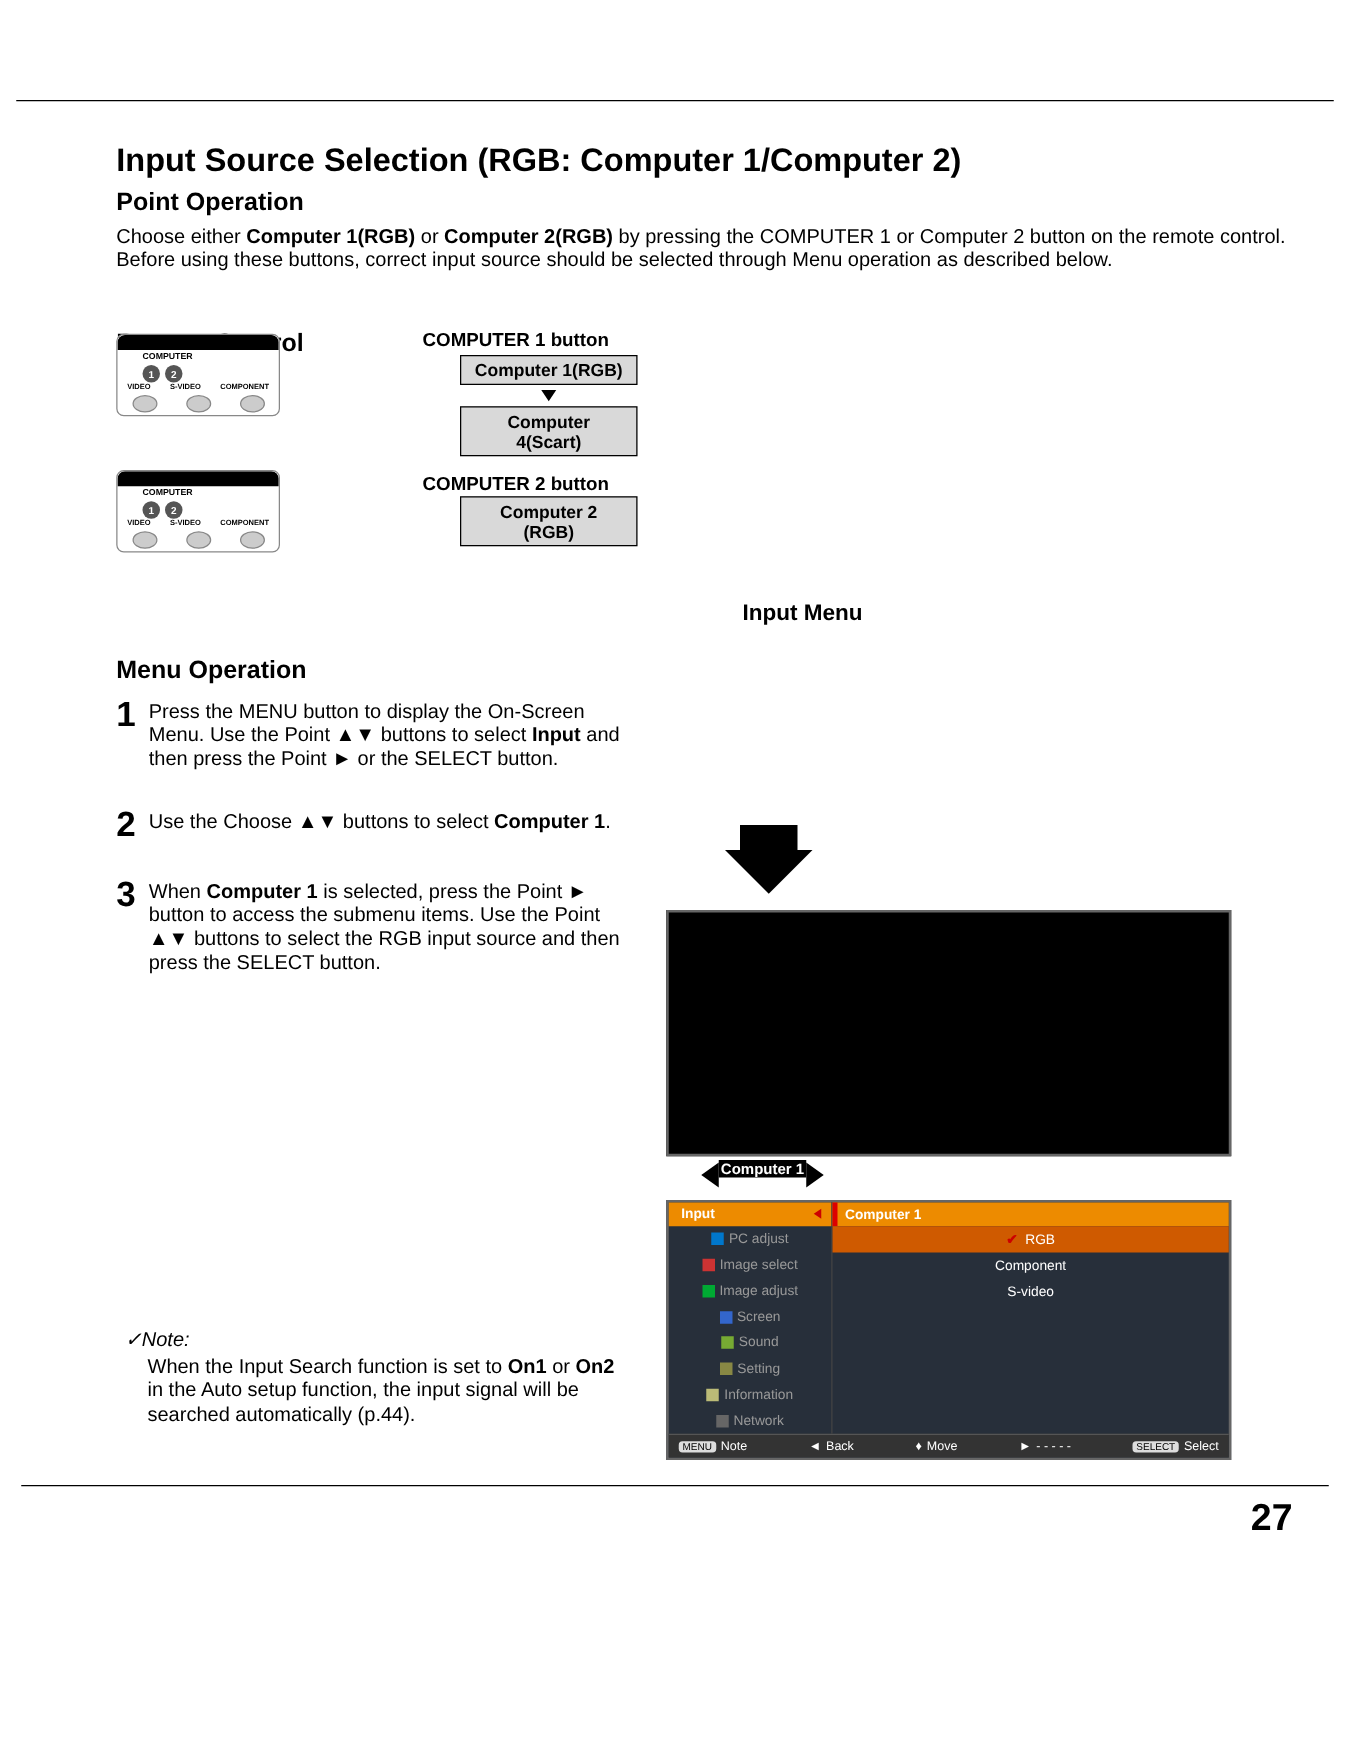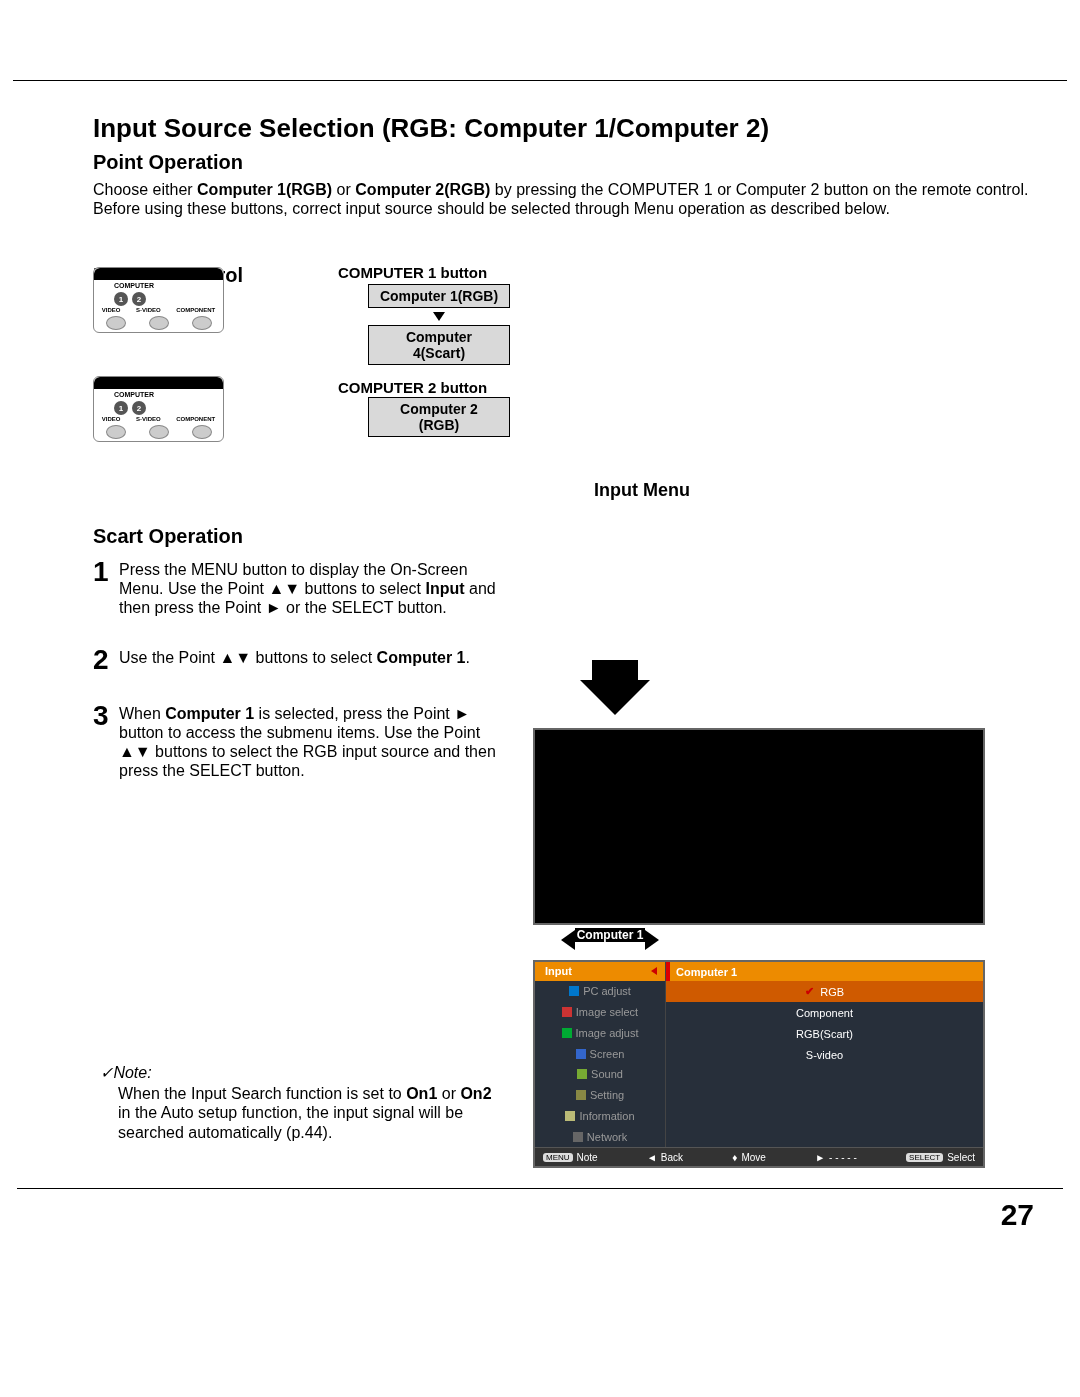--- a/index.html
+++ b/index.html
@@ -292,32 +292,32 @@
     </div>
     <div class="callout-label c2">COMPUTER 2 button</div>
     <div class="stack2">
       <div class="pillbox">Computer 2 (RGB)</div>
     </div>
   </div>
 
   <div class="input-menu-title">Input Menu</div>
 
   <div class="menu-op">
-    <div class="h3">Scart Operation</div>
+    <div class="h3">Menu Operation</div>
     <div class="steps">
       <div class="step">
         <div class="step-num">1</div>
         <div class="step-text">
           <span>Press the MENU button to display the On-Screen Menu. Use the Point ▲▼ buttons to select </span><b>Input</b><span> and then press the Point ► or the SELECT button.</span>
         </div>
       </div>
       <div class="step">
         <div class="step-num">2</div>
         <div class="step-text">
-          <span>Use the Point ▲▼ buttons to select </span><b>Computer 1</b><span>.</span>
+          <span>Use the Choose ▲▼ buttons to select </span><b>Computer 1</b><span>.</span>
         </div>
       </div>
       <div class="step">
         <div class="step-num">3</div>
         <div class="step-text">
           <span>When </span><b>Computer 1</b><span> is selected, press the Point ► button to access the submenu items. Use the Point ▲▼ buttons to select the RGB input source and then press the SELECT button.</span>
         </div>
       </div>
     </div>
   </div>
@@ -371,23 +371,20 @@
           </div>
       </div>
       <div class="ms2-right">
         <div class="ms2-hdr-r">Computer 1</div>
         <div class="ms2-item sel">
             <span class="chk">✔</span>
             <span>RGB</span>
           </div>
         <div class="ms2-item" style="color:#fff">
             <span>Component</span>
-          </div>
-        <div class="ms2-item" style="color:#fff">
-            <span>RGB(Scart)</span>
           </div>
         <div class="ms2-item" style="color:#fff">
             <span>S-video</span>
           </div>
       </div>
     </div>
     <div class="ms2-bottom">
       <span>
           <span class="pill">MENU</span>
           <span>Note</span>

